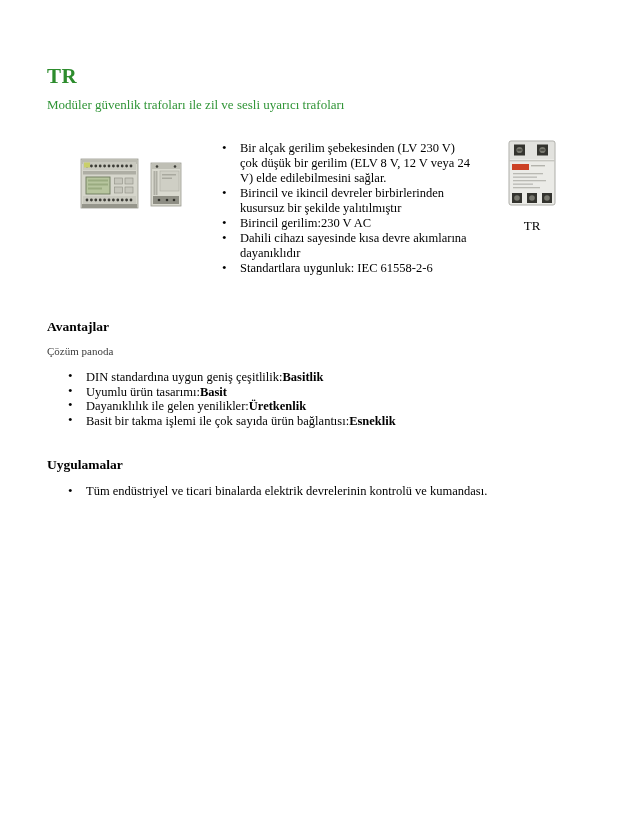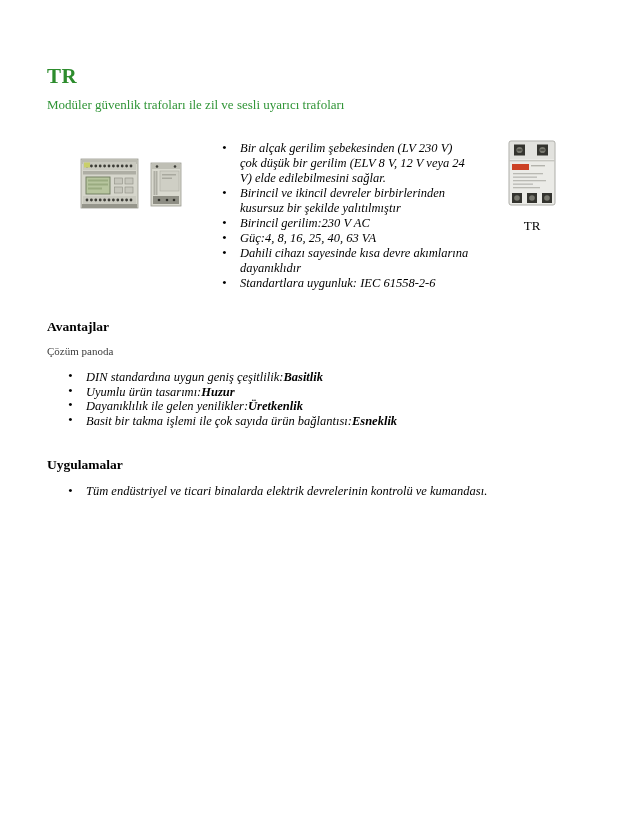--- a/index.html
+++ b/index.html
@@ -51,21 +51,20 @@
     color: #000;
   }
   ul.doc-list {
     margin: 0;
     padding: 0;
     list-style: none;
   }
   ul.doc-list li {
     position: relative;
     padding-left: 18px;
-    font-style: italic;
   }
   ul.doc-list li::before {
     content: "\2022";
     position: absolute;
     left: 0;
     top: -1px;
     font-size: 13px;
   }
   .spec-list {
     position: absolute;
@@ -186,21 +185,20 @@
         <circle cx="89" cy="52" r="1.3" fill="#2f2f29"></circle>
         <circle cx="96" cy="52" r="1.3" fill="#2f2f29"></circle>
       </g>
     </svg>
   </div>
 
   <ul class="doc-list spec-list">
     <li>Bir alçak gerilim şebekesinden (LV 230 V) çok düşük bir gerilim (ELV 8 V, 12 V veya 24 V) elde edilebilmesini sağlar.</li>
     <li>Birincil ve ikincil devreler birbirlerinden kusursuz bir şekilde yalıtılmıştır</li>
     <li>Birincil gerilim:230 V AC</li>
-    <li>Güç:4, 8, 16, 25, 40, 63 VA</li>
     <li>Dahili cihazı sayesinde kısa devre akımlarına dayanıklıdır</li>
     <li>Standartlara uygunluk: IEC 61558-2-6</li>
   </ul>
 
   <figure class="photo-right">
     <svg width="52" height="67" viewBox="0 0 52 67">
       <g>
         <rect x="3" y="1" width="46" height="64" rx="2" fill="#ebebe7" stroke="#a5a59f" stroke-width="0.9"></rect>
         <rect x="4" y="2" width="44" height="17" fill="#e2e2de"></rect>
         <g>
@@ -231,21 +229,21 @@
         </g>
       </g>
     </svg>
     <figcaption>TR</figcaption>
   </figure>
 
   <h2 class="section-heading advantages-heading">Avantajlar</h2>
   <p class="advantages-subtext">Çözüm panoda</p>
   <ul class="doc-list advantages-list">
     <li><span>DIN standardına uygun geniş çeşitlilik:</span><b>Basitlik</b></li>
-    <li><span>Uyumlu ürün tasarımı:</span><b>Huzur</b></li>
+    <li><span>Uyumlu ürün tasarımı:</span><b>Basit</b></li>
     <li><span>Dayanıklılık ile gelen yenilikler:</span><b>Üretkenlik</b></li>
     <li><span>Basit bir takma işlemi ile çok sayıda ürün bağlantısı:</span><b>Esneklik</b></li>
   </ul>
 
   <h2 class="section-heading applications-heading">Uygulamalar</h2>
   <ul class="doc-list applications-list">
     <li>Tüm endüstriyel ve ticari binalarda elektrik devrelerinin kontrolü ve kumandası.</li>
   </ul>
 
 </div>

